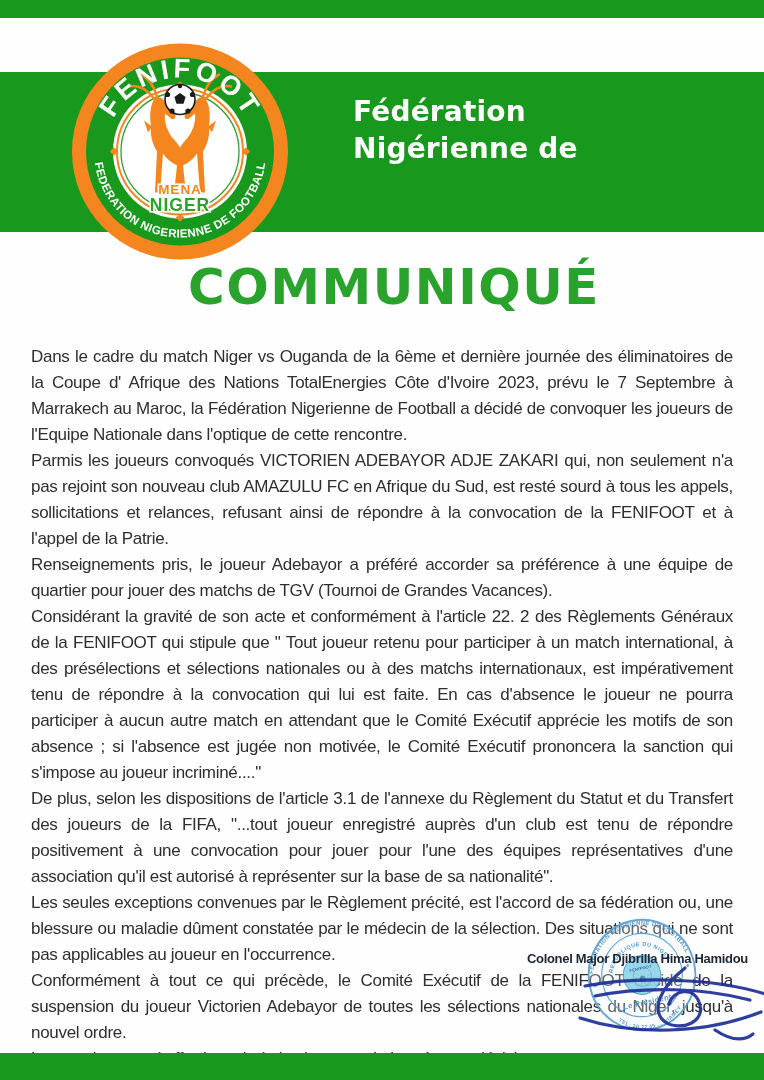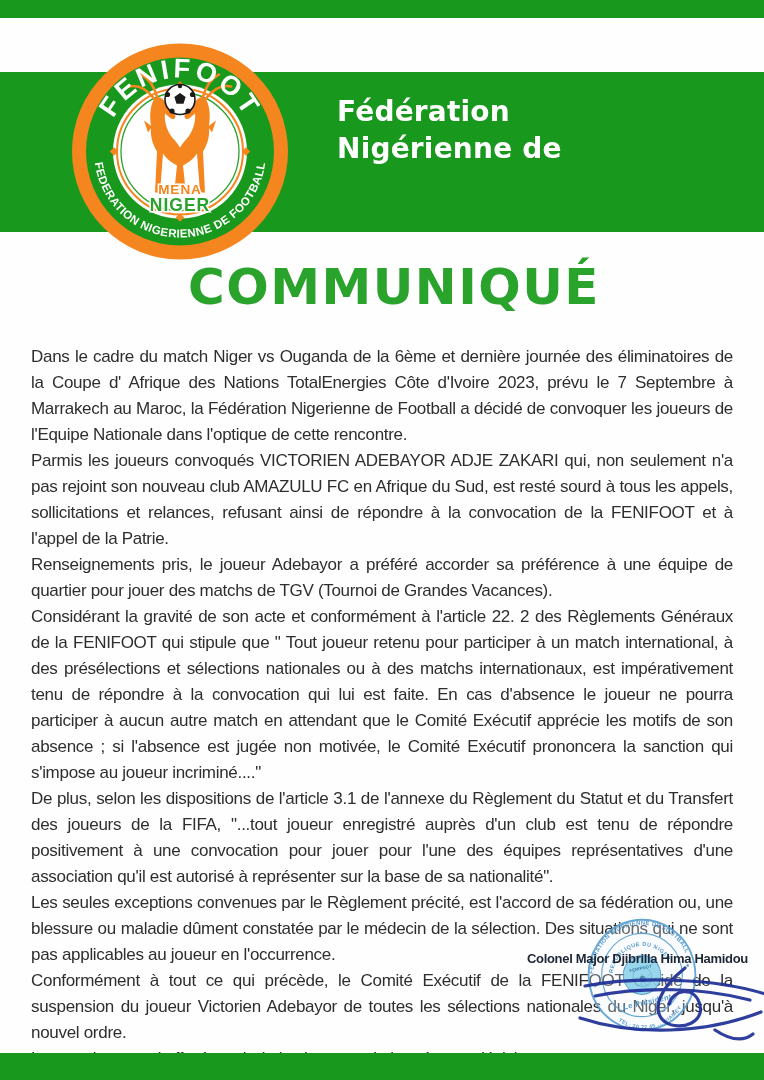--- a/index.html
+++ b/index.html
@@ -4,21 +4,21 @@
 <style>
   html,body{margin:0;padding:0;}
   .page{
     position:relative;width:764px;height:1080px;background:#fefefe;
     overflow:hidden;font-family:"Liberation Sans",sans-serif;
   }
   .strip-top{position:absolute;left:0;top:0;width:764px;height:18px;background:#18991d;}
   .strip-bottom{position:absolute;left:0;top:1053px;width:764px;height:27px;background:#18991d;}
   .header-band{position:absolute;left:0;top:72px;width:764px;height:160px;background:#18991d;}
   .org-name{
-    position:absolute;left:337px;top:93px;color:#ffffff;
+    position:absolute;left:353px;top:93px;color:#ffffff;
     font-family:"DejaVu Sans","Liberation Sans",sans-serif;
     font-size:28px;line-height:37px;font-weight:600;letter-spacing:.2px;
   }
   .logo{position:absolute;left:70px;top:41px;width:220px;height:221px;}
   .doc-title{
     position:absolute;left:0;top:258px;width:764px;margin:0;text-align:center;
     transform:translateX(12px);
     font-family:"DejaVu Sans","Liberation Sans",sans-serif;
     font-weight:bold;font-size:50px;letter-spacing:1.5px;color:#2aa32d;
   }

